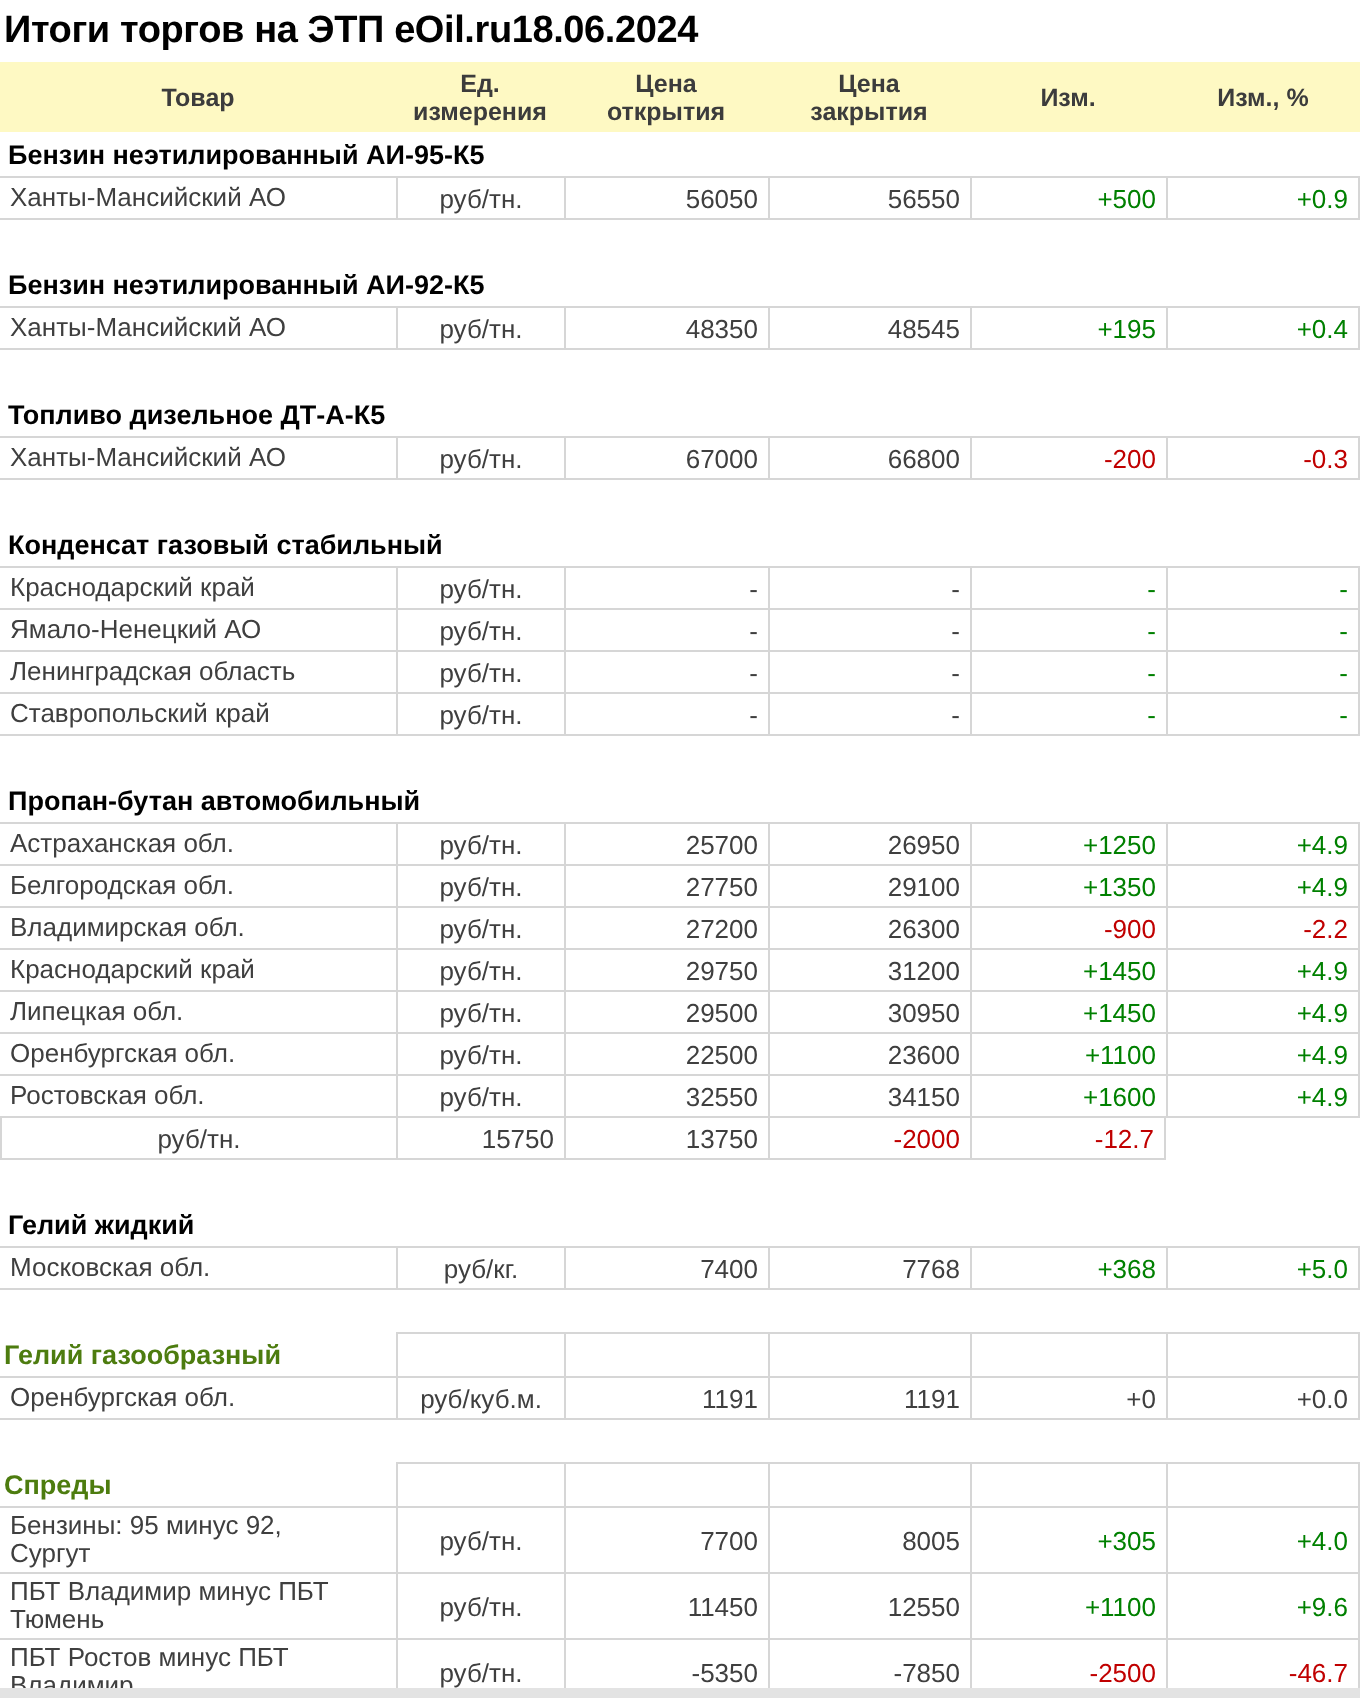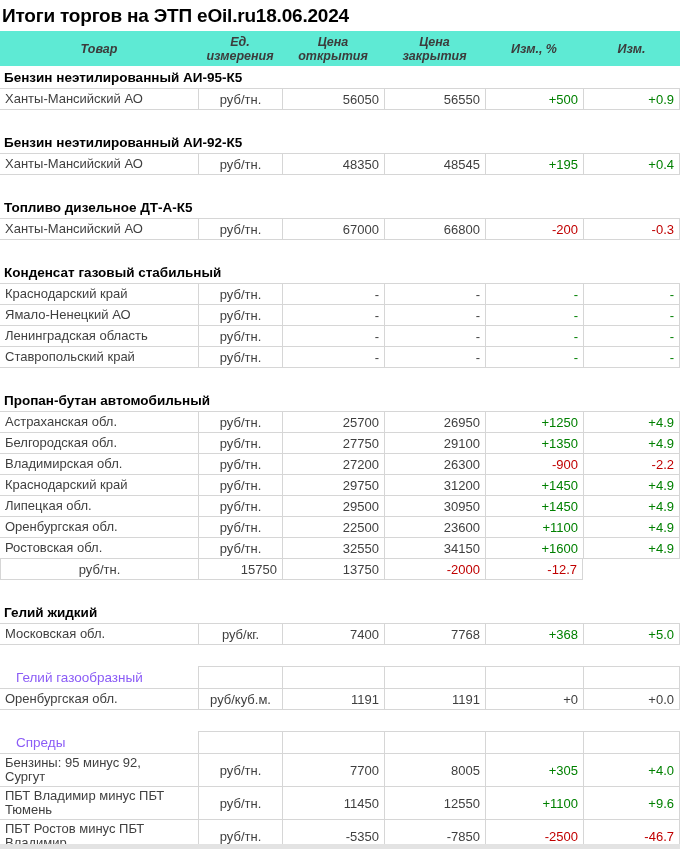--- a/index.html
+++ b/index.html
@@ -28,38 +28,37 @@
     grid-template-columns:198px 84px 102px 101px 98px 97px;
   }
   .cell {
     display:flex; align-items:center;
     font-size:13px; color:#3f3f3f;
     min-width:0;
   }
   
   .thead {
     height:35px;
-    background:#5eead4;
-    font-style:italic;
+    background:#fef9c3;
   }
   .thead .cell {
     justify-content:center; text-align:center;
     font-weight:bold; font-size:12.5px; line-height:14px; color:#3c3c3c;
     padding:0 6px;
   }
   
   .title-row { height:23px; border-bottom:1px solid #d6d6d6; }
   .title-span {
     grid-column:1 / -1;
     font-weight:bold; font-size:13.5px; color:#000;
     padding-left:4px; white-space:nowrap;
   }
   .title-cell {
-    font-weight:normal; font-size:13.5px; color:#8b5cf6;
-    padding-left:16px; white-space:nowrap;
+    font-weight:bold; font-size:13.5px; color:#4d7c0f;
+    padding-left:2px; white-space:nowrap;
   }
   .title-row.bordered .cell:not(.c0) {
     border-left:1px solid #d6d6d6;
     border-top:1px solid #d6d6d6;
   }
   .title-row.bordered .c5 { border-right:1px solid #d6d6d6; }
   
   .data-row { min-height:21px; }
   .data-row .cell { border-bottom:1px solid #d6d6d6; }
   .data-row .cell:not(.c0) { border-left:1px solid #d6d6d6; }
@@ -90,22 +89,22 @@
   <div class="titlebar">
     <div class="page-title">Итоги торгов на ЭТП eOil.ru</div>
     <div class="report-date">18.06.2024</div>
   </div>
 
   <div class="thead">
     <div class="cell c0">Товар</div>
     <div class="cell c1">Ед. измерения</div>
     <div class="cell c2">Цена открытия</div>
     <div class="cell c3">Цена закрытия</div>
+    <div class="cell c4">Изм.</div>
     <div class="cell c5">Изм., %</div>
-    <div class="cell c4">Изм.</div>
   </div>
 
   <div>
       <div class="row title-row">
         <div class="cell title-span">Бензин неэтилированный АИ-95-К5</div>
       </div>
       <div class="row data-row">
         <div class="cell c0 product">Ханты-Мансийский АО</div>
         <div class="cell c1 unit">руб/тн.</div>
         <div class="cell c2 num">56050</div>

